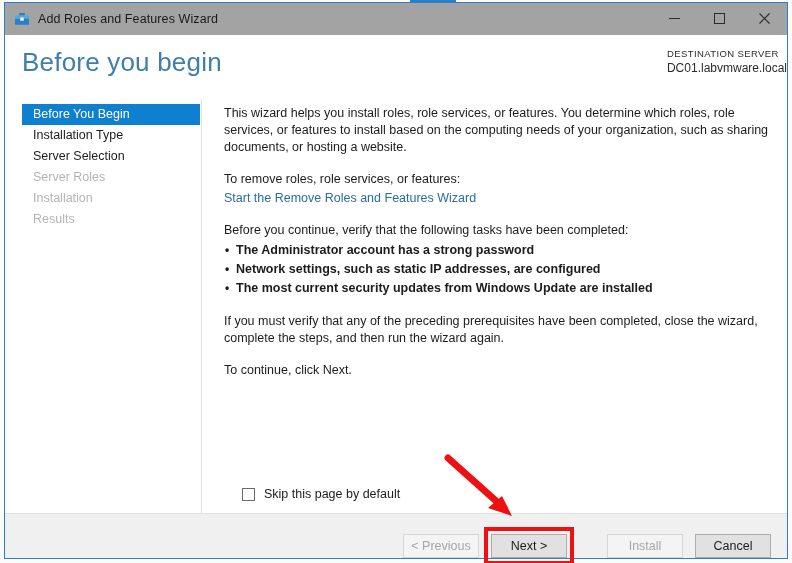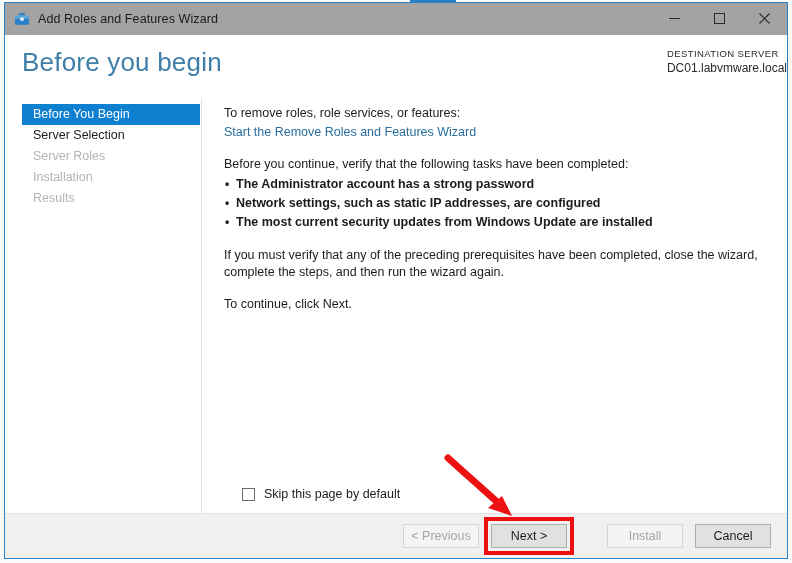--- a/index.html
+++ b/index.html
@@ -214,21 +214,21 @@
     font-size: 12.5px;
     color: #1c1c1c;
   }
 
   
   #footer-bar {
     flex: 0 0 44px;
     background: #f0f0f0;
     border-top: 1px solid #e0e0e0;
     display: flex;
-    align-items: center;
+    align-items: flex-end;
     justify-content: flex-end;
     padding-right: 16px;
     gap: 12px;
     position: relative;
   }
   .wizard-button {
     width: 76px;
     height: 24px;
     font-size: 12.5px;
     font-family: "Liberation Sans", sans-serif;
@@ -314,27 +314,29 @@
     <div id="destination-server-block">
       <span id="destination-server-label">DESTINATION SERVER</span>
       <span id="destination-server-value">DC01.labvmware.local</span>
     </div>
   </div>
 
   <div id="wizard-body">
 
     <div id="nav-panel">
       <div class="nav-item selected">Before You Begin</div>
+      <div class="nav-item">Installation Type</div>
       <div class="nav-item">Server Selection</div>
       <div class="nav-item disabled">Server Roles</div>
       <div class="nav-item disabled">Installation</div>
       <div class="nav-item disabled">Results</div>
     </div>
 
     <div id="content-panel">
+      <p class="content-para">This wizard helps you install roles, role services, or features. You determine which roles, role services, or features to install based on the computing needs of your organization, such as sharing documents, or hosting a website.</p>
 
       <p class="content-para tight">To remove roles, role services, or features:</p>
       <p class="content-para">
         <a id="remove-wizard-link" href="#">Start the Remove Roles and Features Wizard</a>
       </p>
 
       <p class="content-para tight" style="">Before you continue, verify that the following tasks have been completed:</p>
 
       <ul id="prereq-list">
         <li>The Administrator account has a strong password</li>

